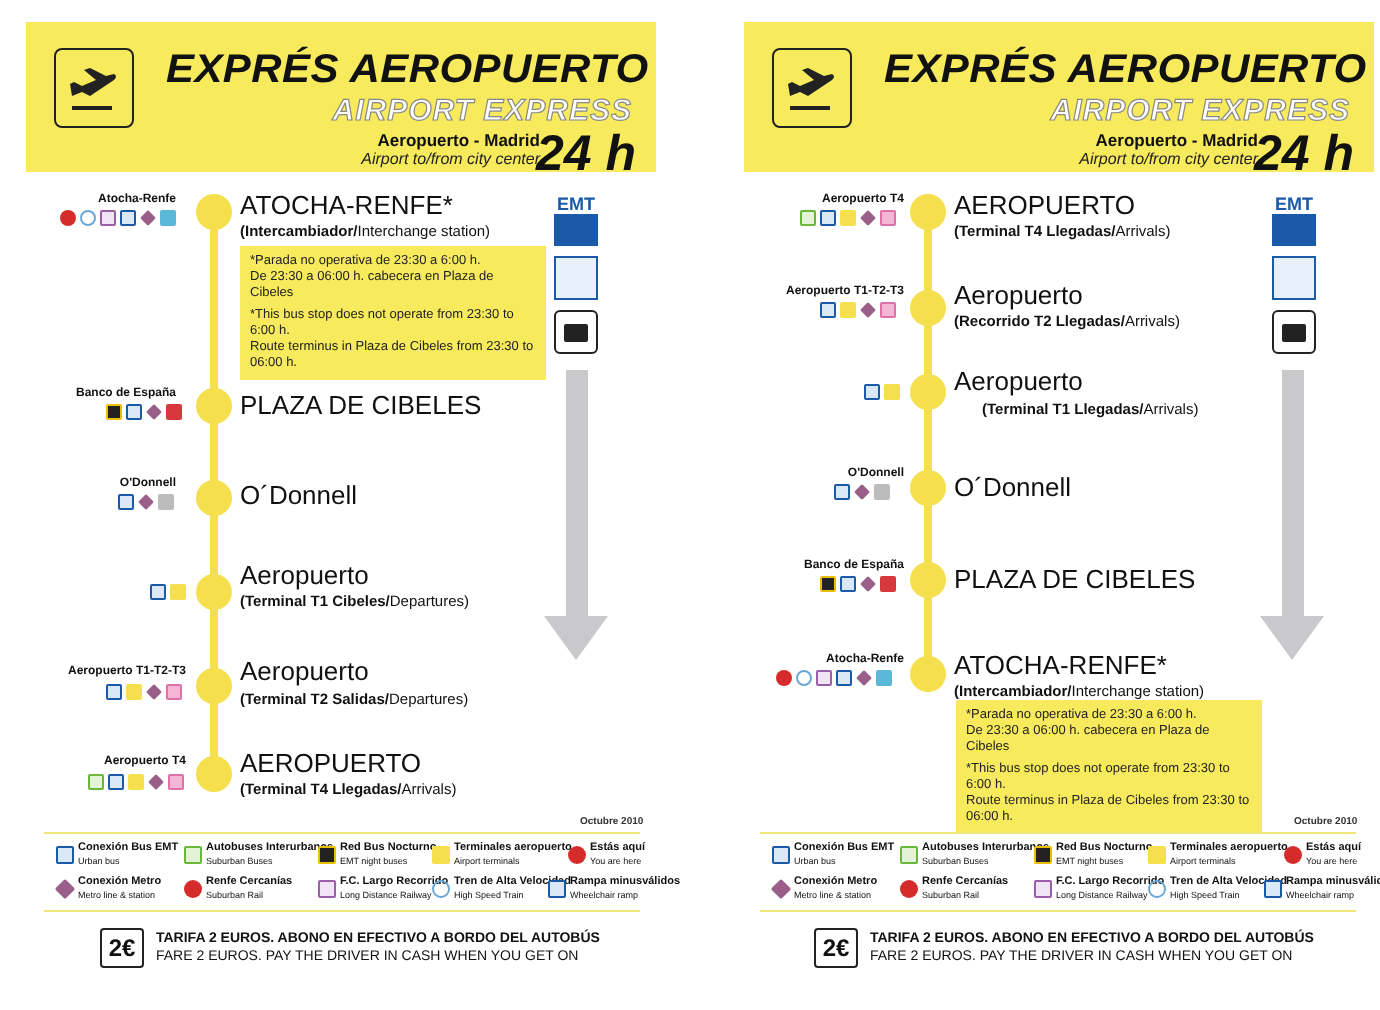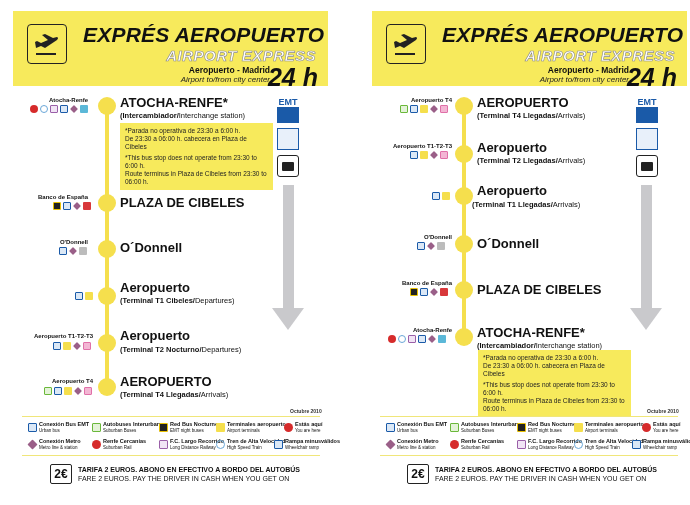--- a/index.html
+++ b/index.html
@@ -9,21 +9,21 @@
 .header{position:absolute;left:13px;top:11px;width:315px;height:75px;background:#f7ea5c}
 .plane-box{position:absolute;left:14px;top:13px;width:40px;height:40px;border:1.5px solid #222;border-radius:4px}
 .plane-box svg{position:absolute;left:5px;top:5px}
 .t1{position:absolute;left:70px;top:13px;font-weight:bold;font-style:italic;font-size:20px;letter-spacing:.2px;color:#111;transform:scaleX(1.05);transform-origin:left}
 .t2{position:absolute;right:12px;top:36px;font-weight:bold;font-style:italic;font-size:15px;color:#fff;-webkit-text-stroke:.6px #888;letter-spacing:.5px}
 .t3{position:absolute;right:58px;top:54px;font-weight:bold;font-size:8.5px;color:#111}
 .t4{position:absolute;right:58px;top:64px;font-size:8px;font-style:italic;color:#222}
 .t5{position:absolute;right:10px;top:52px;font-weight:bold;font-style:italic;font-size:25px;color:#111}
 .line{position:absolute;width:4px;background:#f5df4d}
 .dot{position:absolute;width:18px;height:18px;border-radius:50%;background:#f5df4d}
-.sname{position:absolute;font-weight:bold;font-size:13px;color:#111;white-space:nowrap}
+.sname{position:absolute;font-weight:normal;font-size:13px;color:#111;white-space:nowrap}
 .ssub{position:absolute;font-size:7.5px;font-weight:bold;color:#111;white-space:nowrap}
 .ssub i{font-weight:normal;font-style:normal}
 .conn-label{position:absolute;font-size:6px;font-weight:bold;text-align:right;white-space:nowrap}
 .icons{position:absolute;display:flex;gap:2px}
 .ic{width:8px;height:8px;display:inline-block;border-radius:1px}
 .note{position:absolute;background:#f7ea5c;padding:4px 5px;width:153px;font-size:6.5px;line-height:8px;color:#222}
 .note p{margin-bottom:3px}
 .side{position:absolute;left:276px;top:97px;width:24px}
 .emt{font-weight:bold;font-size:9px;color:#1a5aa8;text-align:center;line-height:10px}
 .emt-box{width:22px;height:16px;background:#1a5aa8;margin:0 auto}
@@ -109,21 +109,21 @@
 
   <div class="conn-label" style="right:252px;top:333px">Aeropuerto T1-T2-T3</div>
   <div class="icons" style="left:53px;top:342px">
     <span class="ic" style="border:1px solid #1a5aa8;background:#dbe8f6"></span>
     <span class="ic" style="background:#f5df4d"></span>
     <span class="ic" style="background:#9a5f88;transform:rotate(45deg) scale(.7)"></span>
     <span class="ic" style="background:#f3b6d4;border:1px solid #e070a8"></span>
   </div>
   <div class="dot" style="left:98px;top:334px"></div>
   <div class="sname" style="left:120px;top:328px">Aeropuerto</div>
-  <div class="ssub" style="left:120px;top:345px"><span>(Terminal T2 Nocturno/</span><i>Departures)</i></div>
+  <div class="ssub" style="left:120px;top:345px"><span>(Terminal T2 Salidas/</span><i>Departures)</i></div>
 
   <div class="conn-label" style="right:252px;top:378px">Aeropuerto T4</div>
   <div class="icons" style="left:44px;top:387px">
     <span class="ic" style="border:1px solid #6ab83a;background:#e4f3d8"></span>
     <span class="ic" style="border:1px solid #1a5aa8;background:#dbe8f6"></span>
     <span class="ic" style="background:#f5df4d"></span>
     <span class="ic" style="background:#9a5f88;transform:rotate(45deg) scale(.7)"></span>
     <span class="ic" style="background:#f3b6d4;border:1px solid #e070a8"></span>
   </div>
   <div class="dot" style="left:98px;top:378px"></div>
@@ -223,29 +223,29 @@
 
   <div class="conn-label" style="right:238px;top:143px">Aeropuerto T1-T2-T3</div>
   <div class="icons" style="left:65px;top:151px">
     <span class="ic" style="border:1px solid #1a5aa8;background:#dbe8f6"></span>
     <span class="ic" style="background:#f5df4d"></span>
     <span class="ic" style="background:#9a5f88;transform:rotate(45deg) scale(.7)"></span>
     <span class="ic" style="background:#f3b6d4;border:1px solid #e070a8"></span>
   </div>
   <div class="dot" style="left:110px;top:145px"></div>
   <div class="sname" style="left:132px;top:140px">Aeropuerto</div>
-  <div class="ssub" style="left:132px;top:156px"><span>(Terminal T2 Llegadas/</span><i>Arrivals)</i></div>
+  <div class="ssub" style="left:132px;top:156px"><span>(Recorrido T2 Llegadas/</span><i>Arrivals)</i></div>
 
   <div class="icons" style="left:87px;top:192px">
     <span class="ic" style="border:1px solid #1a5aa8;background:#dbe8f6"></span>
     <span class="ic" style="background:#f5df4d"></span>
   </div>
   <div class="dot" style="left:110px;top:187px"></div>
   <div class="sname" style="left:132px;top:183px">Aeropuerto</div>
-  <div class="ssub" style="left:127px;top:200px"><span>(Terminal T1 Llegadas/</span><i>Arrivals)</i></div>
+  <div class="ssub" style="left:146px;top:200px"><span>(Terminal T1 Llegadas/</span><i>Arrivals)</i></div>
 
   <div class="conn-label" style="right:238px;top:234px">O'Donnell</div>
   <div class="icons" style="left:72px;top:242px">
     <span class="ic" style="border:1px solid #1a5aa8;background:#dbe8f6"></span>
     <span class="ic" style="background:#9a5f88;transform:rotate(45deg) scale(.7)"></span>
     <span class="ic" style="background:#bcbcbc"></span>
   </div>
   <div class="dot" style="left:110px;top:235px"></div>
   <div class="sname" style="left:132px;top:236px">O´Donnell</div>
 

